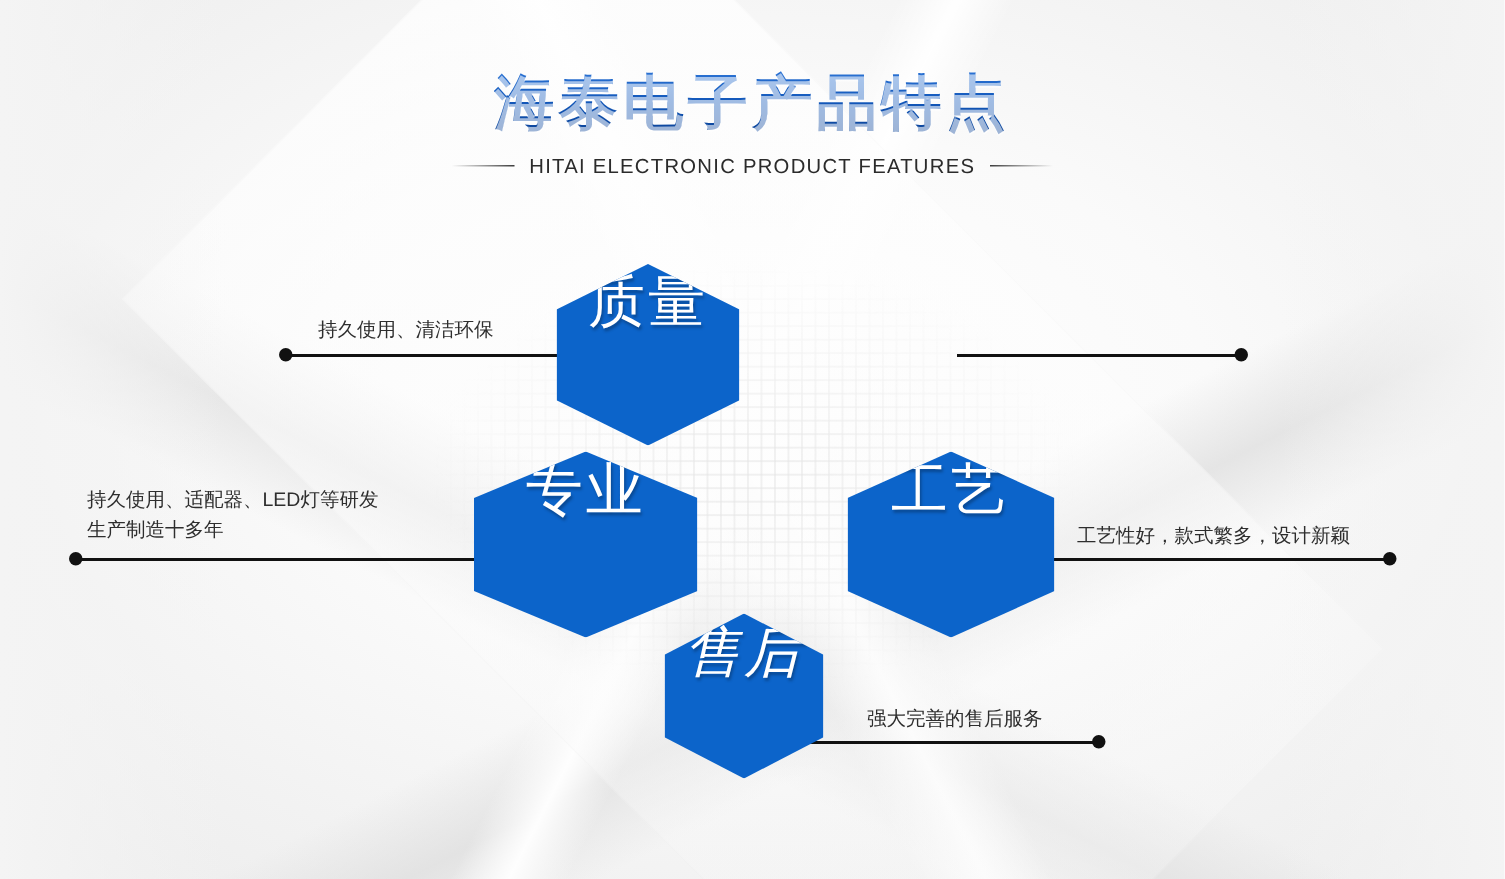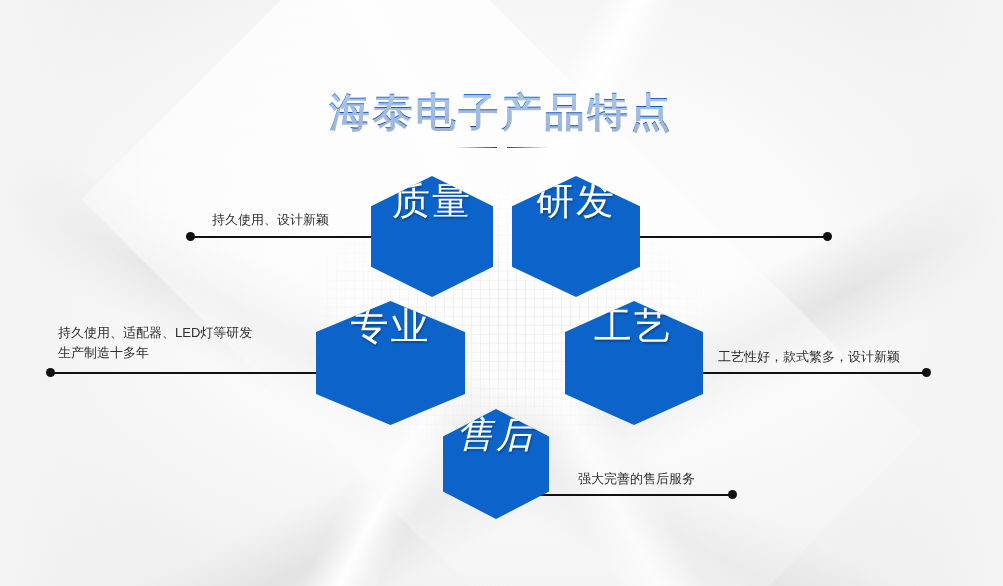--- a/index.html
+++ b/index.html
@@ -69,21 +69,20 @@
   .bg-edge-l { left: 0;  background: linear-gradient(to right, #f4f4f4, rgba(244,244,244,0)); }
   .bg-edge-r { right: 0; background: linear-gradient(to left,  #f4f4f4, rgba(244,244,244,0)); }
 
   
   .header {
     position: absolute;
     left: 0; right: 0;
     top: 44px;
     text-align: center;
     z-index: 6;
-    margin-top: 44px;
   }
   .title-cn {
     font-family: "Liberation Serif", "DejaVu Serif", serif;
     font-weight: bold;
     font-size: 40px;
     letter-spacing: 3px;
     color: #1256b8;
     background: linear-gradient(180deg, #2f77d8 0%, #1257b9 48%, #0b3f8f 100%);
     -webkit-background-clip: text;
             background-clip: text;
@@ -167,27 +166,28 @@
   <div class="bg-facets"></div>
   <div class="bg-diamond"></div>
   <div class="bg-dots"></div>
   <div class="bg-edge-l"></div>
   <div class="bg-edge-r"></div>
 
   <div class="header">
     <div class="title-cn">海泰电子产品特点</div>
     <div class="subtitle-row">
       <span class="sub-dash left"></span>
+      <span class="subtitle-en">HITAI ELECTRONIC PRODUCT FEATURES</span>
       <span class="sub-dash right"></span>
     </div>
   </div>
 
   <div class="line" style="left:192px; top:236px; width:182px;"></div>
   <div class="dot" style="left:186px; top:232px;"></div>
-  <div class="cap-label" style="left:212px; top:210px;">持久使用、设计新颖</div>
+  <div class="cap-label" style="left:212px; top:210px;">持久使用、清洁环保</div>
 
   <div class="line" style="left:638px; top:236px; width:192px;"></div>
   <div class="dot" style="left:823px; top:232px;"></div>
 
   <div class="line" style="left:52px; top:372px; width:268px;"></div>
   <div class="dot" style="left:46px; top:368px;"></div>
   <div class="cap-label two-line" style="left:58px; top:323px; width:250px;">
     <div>持久使用、适配器、LED灯等研发</div>
     <div>生产制造十多年</div>
   </div>
@@ -197,23 +197,20 @@
   <div class="cap-label" style="left:718px; top:347px;">工艺性好，款式繁多，设计新颖</div>
 
   <div class="line" style="left:503px; top:494px; width:232px;"></div>
   <div class="dot" style="left:728px; top:490px;"></div>
   <div class="cap-label" style="left:578px; top:469px;">强大完善的售后服务</div>
 
   <div class="hex" style="left:371px; top:176px; width:122px; height:121px;">
     <span class="hex-label">质量</span>
   </div>
 
-  <div class="hex" style="left:512px; top:176px; width:128px; height:121px;">
-    <span class="hex-label">研发</span>
-  </div>
 
   <div class="hex" style="left:316px; top:301px; width:149px; height:124px;">
     <span class="hex-label">专业</span>
   </div>
 
   <div class="hex" style="left:565px; top:301px; width:138px; height:124px;">
     <span class="hex-label">工艺</span>
   </div>
 
   <div class="hex" style="left:443px; top:409px; width:106px; height:110px;font-style:italic;">

